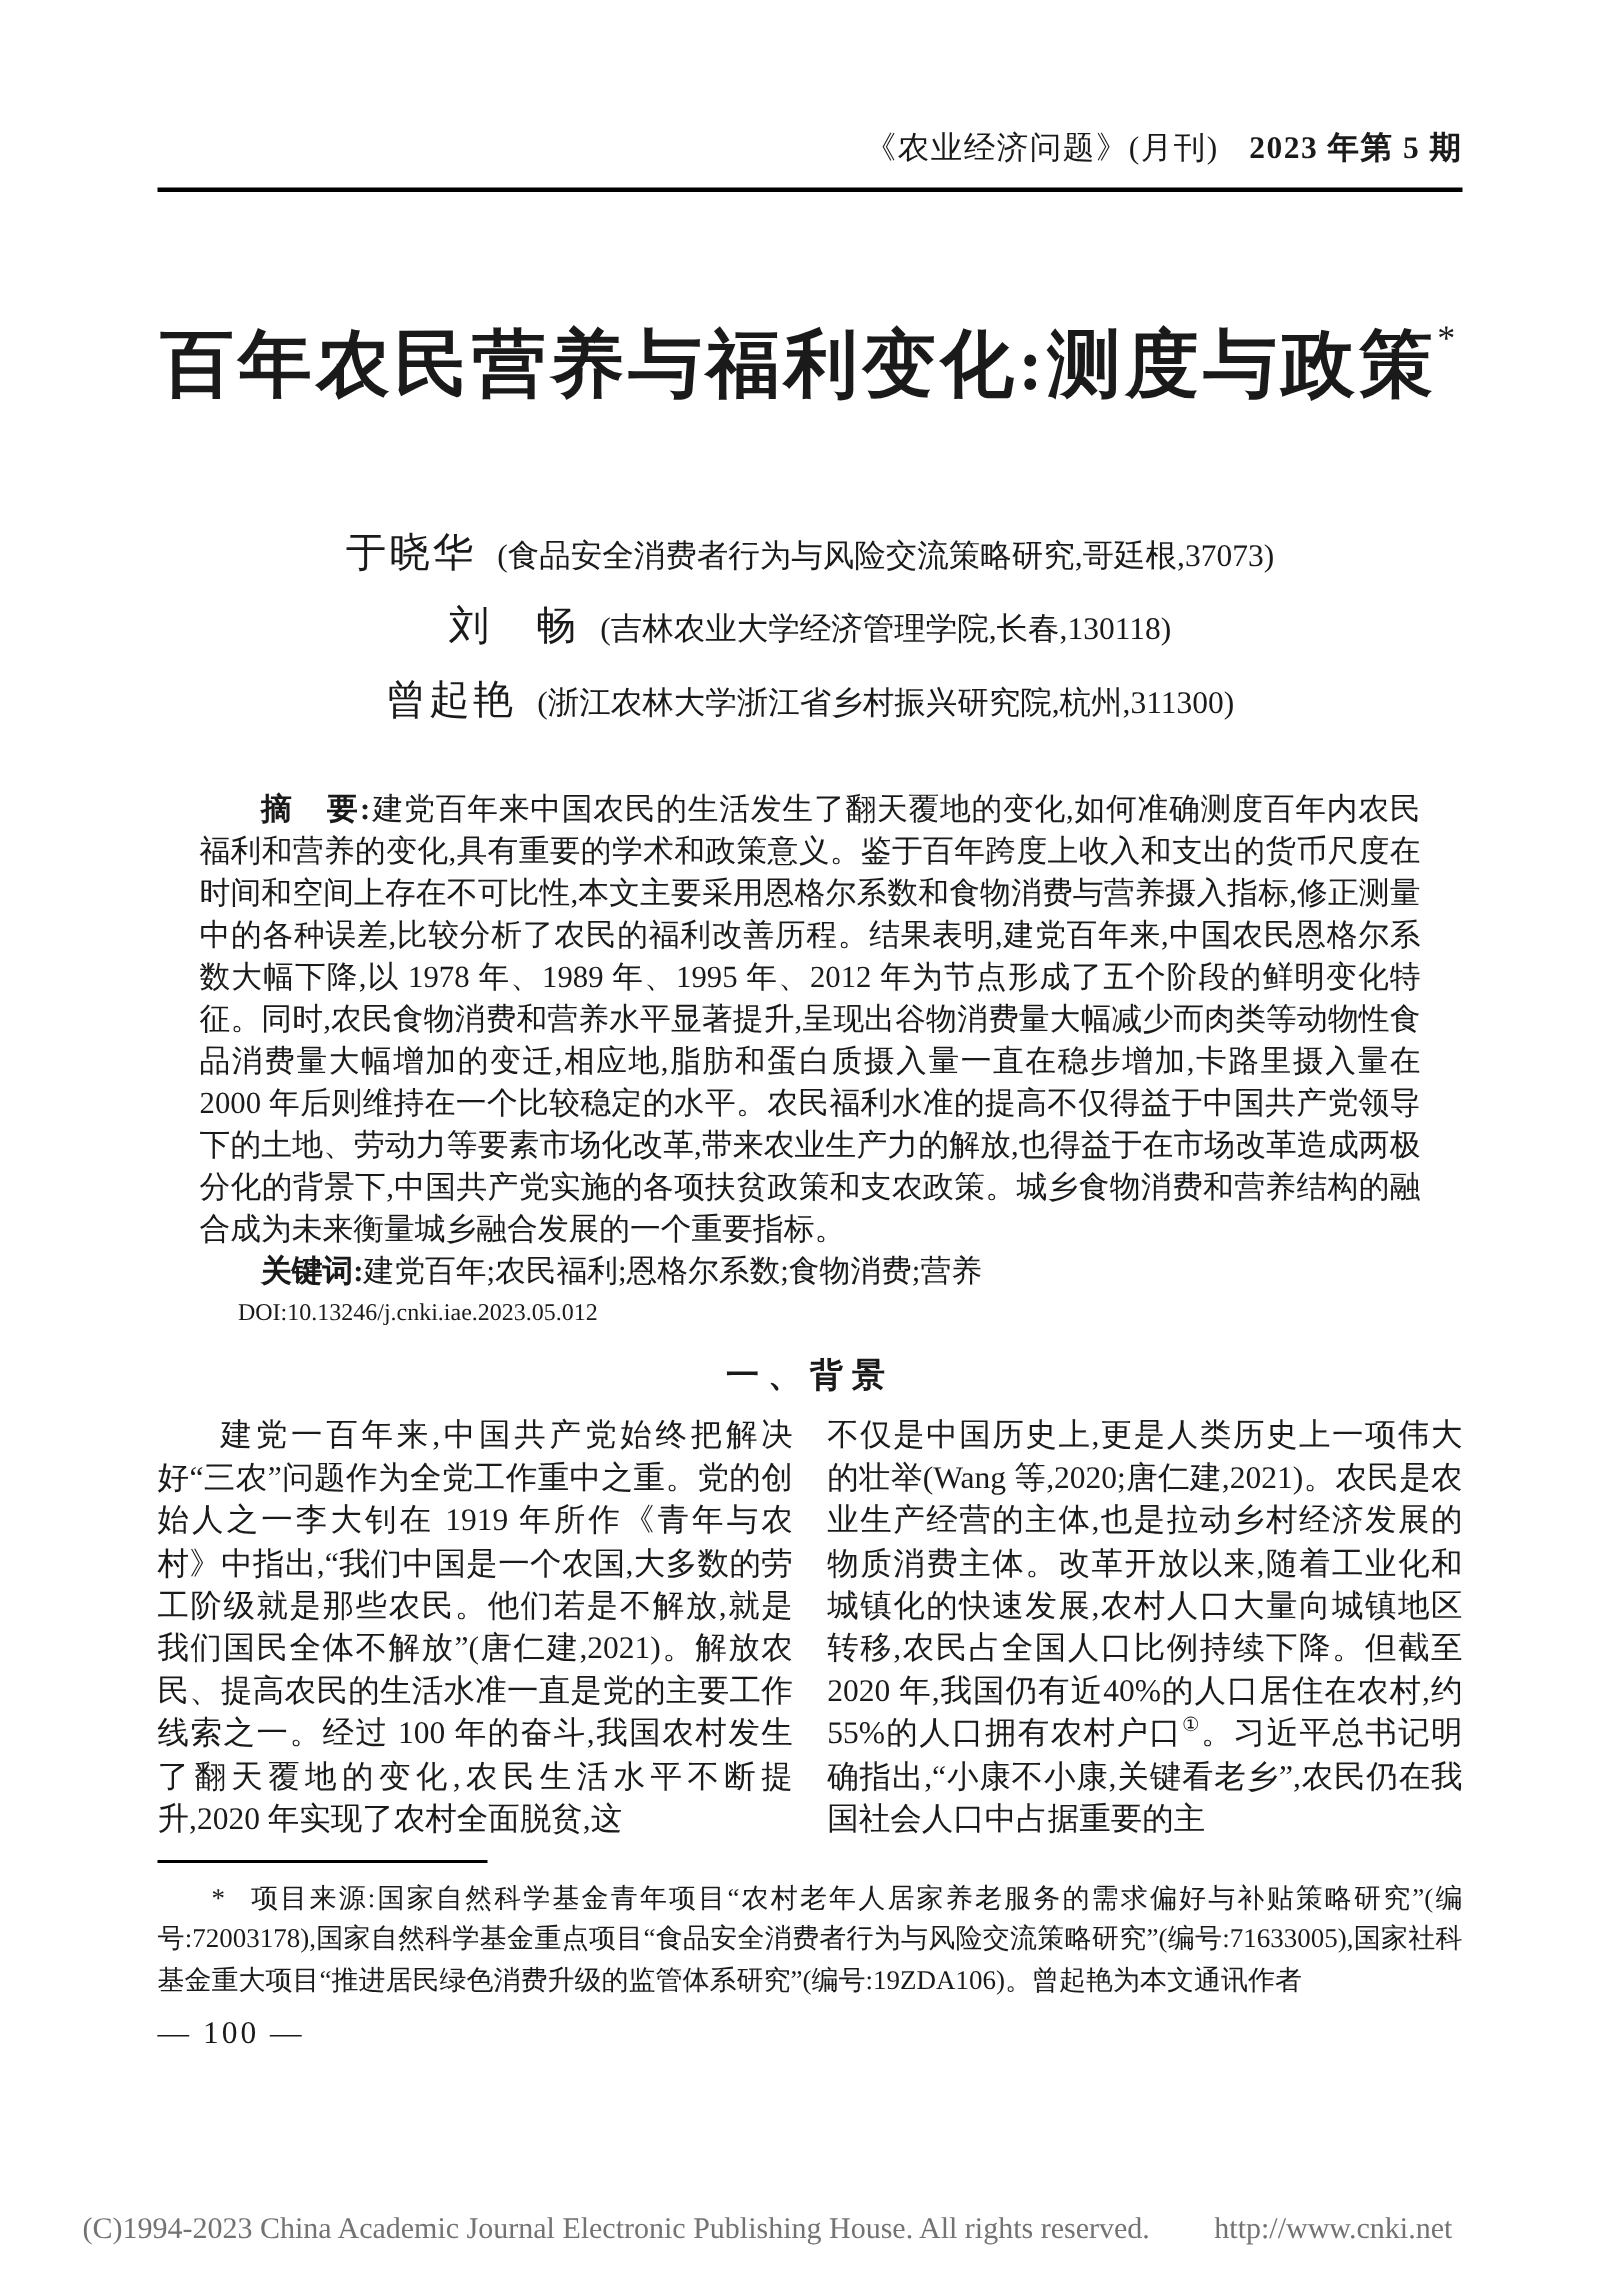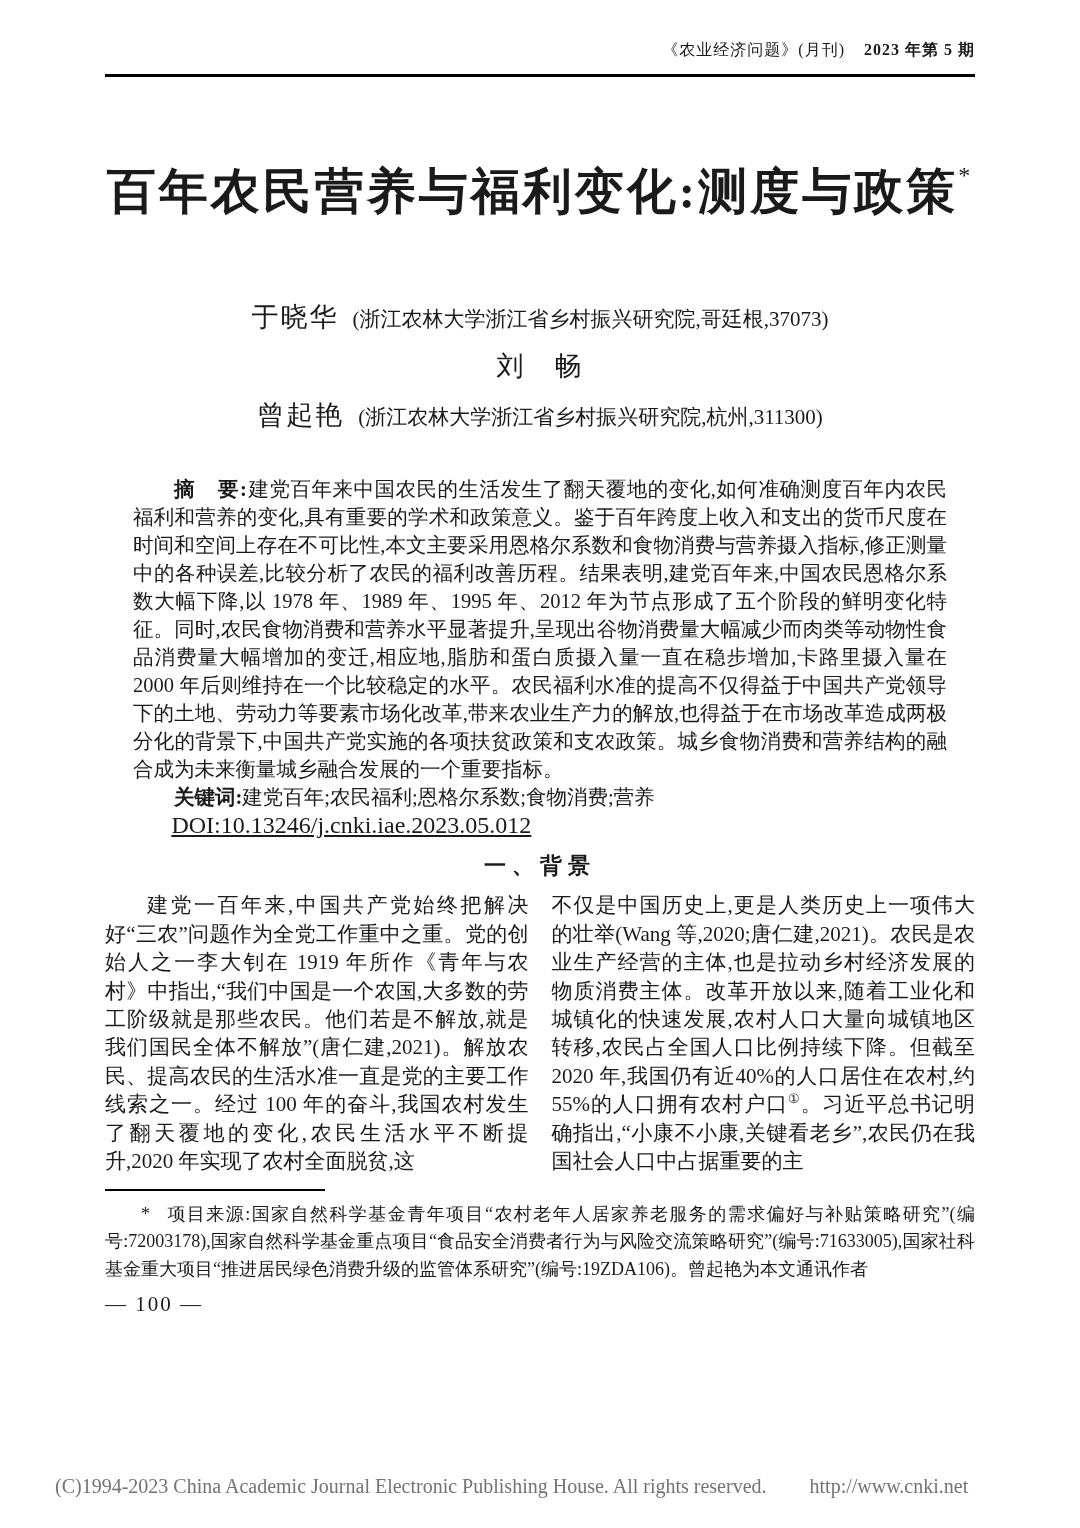--- a/index.html
+++ b/index.html
@@ -5,21 +5,21 @@
   html,body{margin:0;padding:0;}
   body{
     width:1080px;height:1528px;background:#ffffff;color:#1a1a1a;
     font-family:"Liberation Serif","DejaVu Serif",serif;
     position:relative;overflow:hidden;
   }
   .page{padding:0 105px;position:relative;}
 
   
   .journal-line{
-    padding-top:40px;text-align:right;font-size:16px;letter-spacing:1px;
+    padding-top:84px;text-align:right;font-size:21px;letter-spacing:1px;
   }
   .journal-line .issue{font-weight:bold;margin-left:14px;}
   .header-rule{margin-top:13px;height:2.5px;background:#000;}
 
   
   .title{
     margin:86px 0 0 0;text-align:center;font-size:49px;font-weight:bold;
     letter-spacing:3px;line-height:1.2;
   }
   .title sup{font-size:24px;font-weight:normal;vertical-align:top;line-height:1;}
@@ -37,21 +37,21 @@
 
   
   .abstract{
     margin:42px 28px 0 28px;font-size:20.5px;line-height:28px;
   }
   .abstract p{margin:0;}
   .abs-text{text-align:justify;text-indent:2em;}
   .abs-label{font-weight:bold;letter-spacing:1px;}
   .keywords{margin-top:2px;text-indent:2em;}
   .kw-label{font-weight:bold;}
-  .doi{font-size:24px;text-indent:1.6em;margin-top:2px;text-decoration:underline;}
+  .doi{font-size:16px;text-indent:1.6em;margin-top:2px;}
 
   
   .section-heading{
     margin:12px 0 10px 0;text-align:center;font-size:22px;font-weight:bold;
     letter-spacing:6px;
   }
 
   
   .columns{display:flex;gap:23px;}
   .col{
@@ -87,24 +87,25 @@
   </div>
   <div class="header-rule"></div>
 
   <h1 class="title">
     <span>百年农民营养与福利变化:测度与政策</span><sup>*</sup>
   </h1>
 
   <div class="authors">
     <div class="author-row">
       <span class="author-name">于晓华</span>
-      <span class="author-aff">(浙江农林大学浙江省乡村振兴研究院,哥廷根,37073)</span>
+      <span class="author-aff">(食品安全消费者行为与风险交流策略研究,哥廷根,37073)</span>
     </div>
     <div class="author-row">
       <span class="author-name">刘　畅</span>
+      <span class="author-aff">(吉林农业大学经济管理学院,长春,130118)</span>
     </div>
     <div class="author-row">
       <span class="author-name">曾起艳</span>
       <span class="author-aff">(浙江农林大学浙江省乡村振兴研究院,杭州,311300)</span>
     </div>
   </div>
 
   <div class="abstract">
     <p class="abs-text"><span class="abs-label">摘　要:</span><span>建党百年来中国农民的生活发生了翻天覆地的变化,如何准确测度百年内农民福利和营养的变化,具有重要的学术和政策意义。鉴于百年跨度上收入和支出的货币尺度在时间和空间上存在不可比性,本文主要采用恩格尔系数和食物消费与营养摄入指标,修正测量中的各种误差,比较分析了农民的福利改善历程。结果表明,建党百年来,中国农民恩格尔系数大幅下降,以 1978 年、1989 年、1995 年、2012 年为节点形成了五个阶段的鲜明变化特征。同时,农民食物消费和营养水平显著提升,呈现出谷物消费量大幅减少而肉类等动物性食品消费量大幅增加的变迁,相应地,脂肪和蛋白质摄入量一直在稳步增加,卡路里摄入量在 2000 年后则维持在一个比较稳定的水平。农民福利水准的提高不仅得益于中国共产党领导下的土地、劳动力等要素市场化改革,带来农业生产力的解放,也得益于在市场改革造成两极分化的背景下,中国共产党实施的各项扶贫政策和支农政策。城乡食物消费和营养结构的融合成为未来衡量城乡融合发展的一个重要指标。</span></p>
     <p class="keywords"><span class="kw-label">关键词:</span><span>建党百年;农民福利;恩格尔系数;食物消费;营养</span></p>

